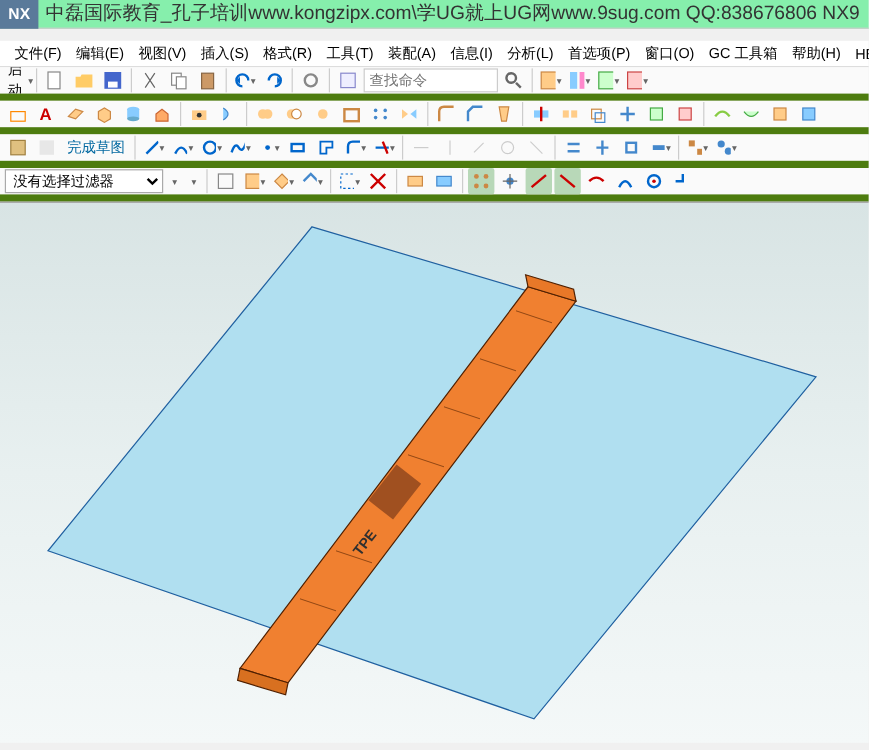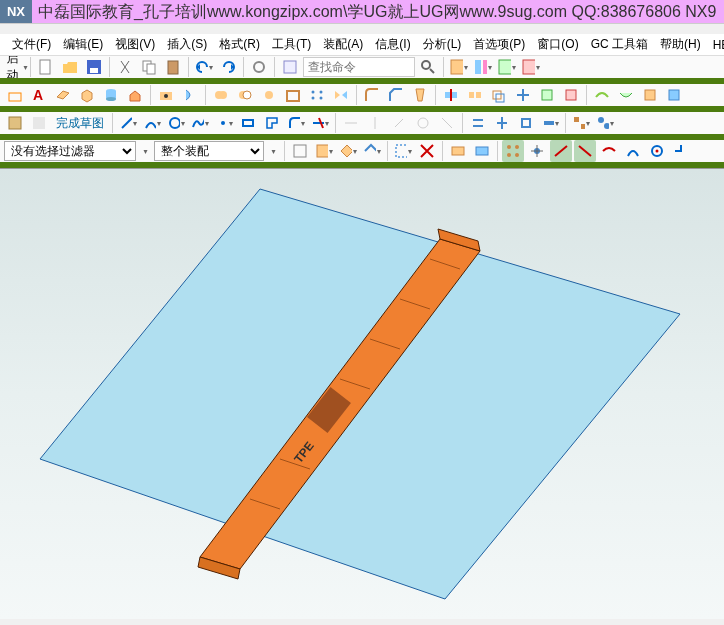--- a/index.html
+++ b/index.html
@@ -1,17 +1,17 @@
 <!DOCTYPE html>
 <html><head>
 <meta charset="utf-8">
 <style>
 * { margin: 0; padding: 0; box-sizing: border-box; }
 body { font-family: "Microsoft YaHei", Arial, sans-serif; font-size: 12px; background: #f0f0f0; width: 724px; height: 625px; overflow: hidden; }
-.titlebar { height: 24px; background: #f0abfc; display: flex; align-items: flex-end; border-bottom: 1px solid #ccc; }
+.titlebar { height: 24px; background: #86efac; display: flex; align-items: center; border-bottom: 1px solid #ccc; }
 .nx-logo { width: 32px; height: 24px; background: #5a7a9a; color: #fff; font-weight: bold; display: flex; align-items: center; justify-content: center; font-size: 13px; }
 .title-text { padding-left: 6px; font-size: 16px; color: #333; white-space: nowrap; overflow: hidden; }
 .menubar { height: 22px; background: #fff; display: flex; align-items: center; padding: 0 2px; border-bottom: 1px solid #ddd; margin-top: 10px; }
 .menu-icon { width: 18px; height: 18px; margin-right: 4px; background: linear-gradient(135deg,#f0c060,#d08030); border-radius: 2px; }
 .menu-item { padding: 2px 6px; cursor: pointer; white-space: nowrap; font-size: 12px; }
 .toolbar { height: 28px; background: #fafafa; display: flex; align-items: center; padding: 0 4px; border-bottom: 6px solid #4d7c0f; gap: 2px; flex-wrap: nowrap; overflow: hidden; }
 .tb-btn { width: 22px; height: 22px; display: flex; align-items: center; justify-content: center; cursor: pointer; border-radius: 2px; }
 .tb-sep { width: 1px; height: 20px; background: #ccc; margin: 0 2px; }
 .tb-label { padding: 0 4px; font-size: 12px; }
 .tb-dropdown { display: flex; align-items: center; padding: 0 2px; }
@@ -421,23 +421,20 @@
         <circle cx="11" cy="11" r="3" fill="#48c"></circle>
       </svg>
     </div>
 </div>
 
 <div class="toolbar">
   <select class="filter-select" style="width:132px">
     <option>没有选择过滤器</option>
   </select>
   <div class="tb-btn tb-dropdown" style="width:14px"></div>
-  <select class="filter-select" style="width:110px">
-    <option>整个装配</option>
-  </select>
   <div class="tb-btn tb-dropdown" style="width:14px"></div>
   <div class="tb-sep"></div>
   <div class="tb-btn">
       <svg class="ico">
         <rect x="2" y="2" width="12" height="12" fill="none" stroke="#888"></rect>
       </svg>
     </div>
   <div class="tb-btn tb-dropdown">
       <svg class="ico">
         <rect x="2" y="2" width="12" height="12" fill="#fc8" stroke="#c84"></rect>

